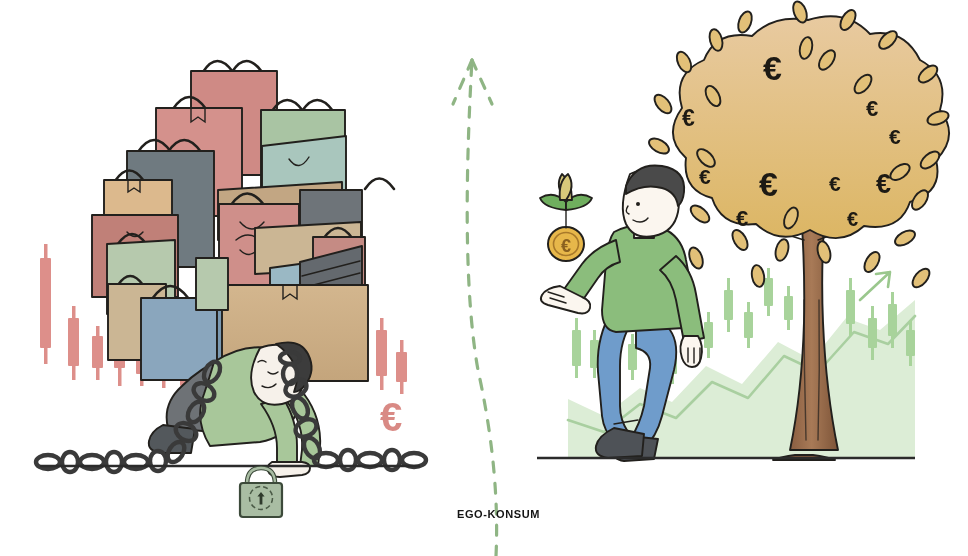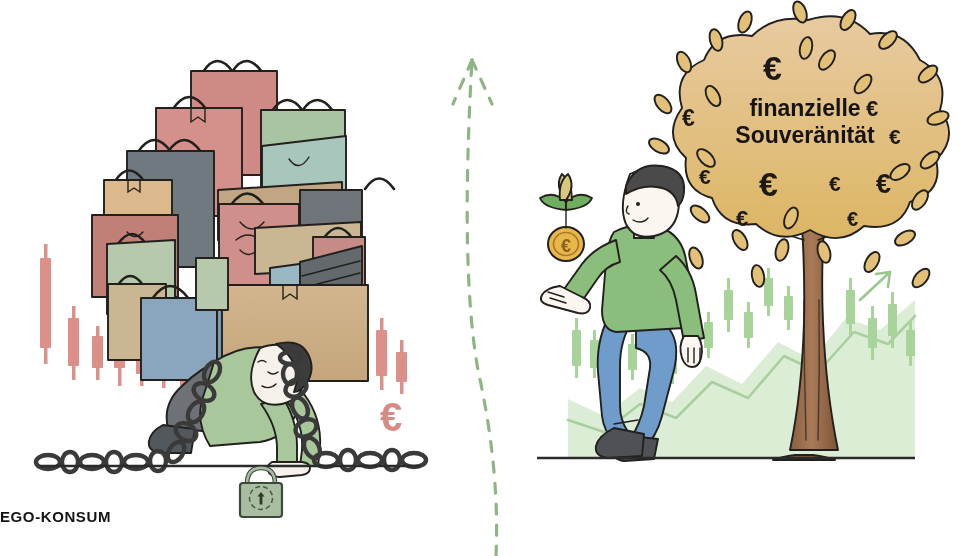--- a/index.html
+++ b/index.html
@@ -6,24 +6,24 @@
   html,body{margin:0;padding:0;background:#ffffff;}
   body{
     font-family:"Liberation Sans", sans-serif;
     width:968px;height:556px;overflow:hidden;position:relative;
   }
   #stage{position:relative;width:968px;height:556px;background:#ffffff;}
   #stage svg{position:absolute;top:0;left:0;width:968px;height:556px;display:block;}
   .lbl-ego{
     position:absolute;
     left:0;top:508px;width:540px;
-    text-align:left;
+    text-align:right;
     font-family:"Liberation Sans", sans-serif;
     font-weight:bold;
-    font-size:15px;
+    font-size:11px;
     letter-spacing:0.6px;
     color:#141414;
     white-space:nowrap;
   }
   .tree-text{
     position:absolute;
     left:690px;top:95px;width:230px;
     text-align:center;
     font-family:"Liberation Sans", sans-serif;
     font-weight:bold;
@@ -470,18 +470,14 @@
       <path class="ink" d="M566 200 q-12 -14 -4 -26 q10 8 10 26 z" fill="#d8c97a"></path>
       <path class="ink" d="M566 200 q10 -14 2 -26 q-10 8 -8 26 z" fill="#d8c97a"></path>
     </g>
 
     <line x1="537" y1="458" x2="915" y2="458" stroke="#2b2b2b" stroke-width="2.6"></line>
 
   </svg>
 
   <div class="lbl-ego">EGO-KONSUM</div>
 
-  <div class="tree-text">
-    <span>finanzielle</span>
-    <span>Souveränität</span>
-  </div>
 
 </div>
 
 </body></html>

